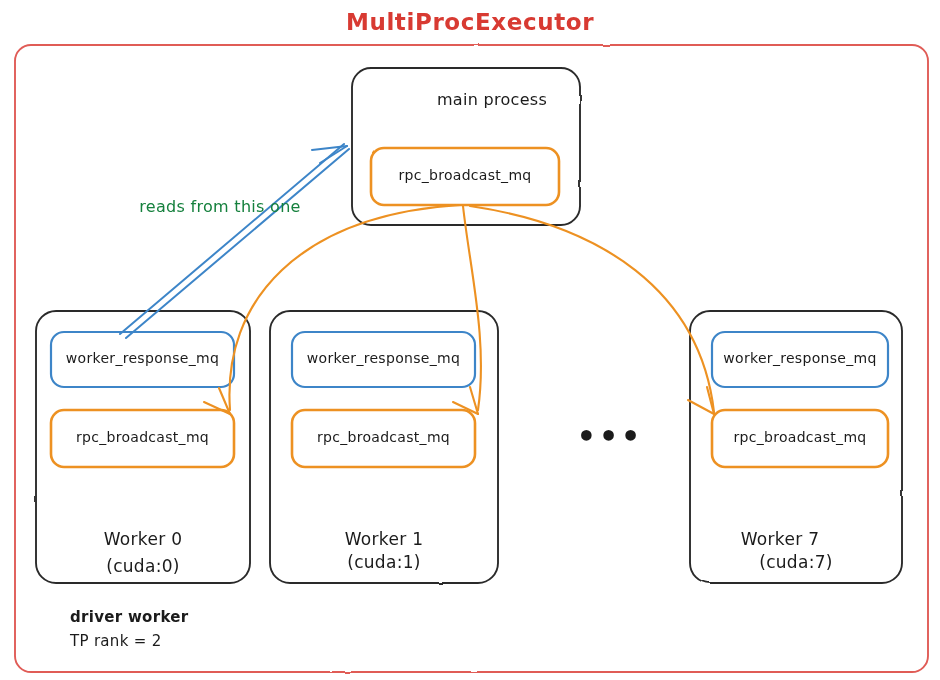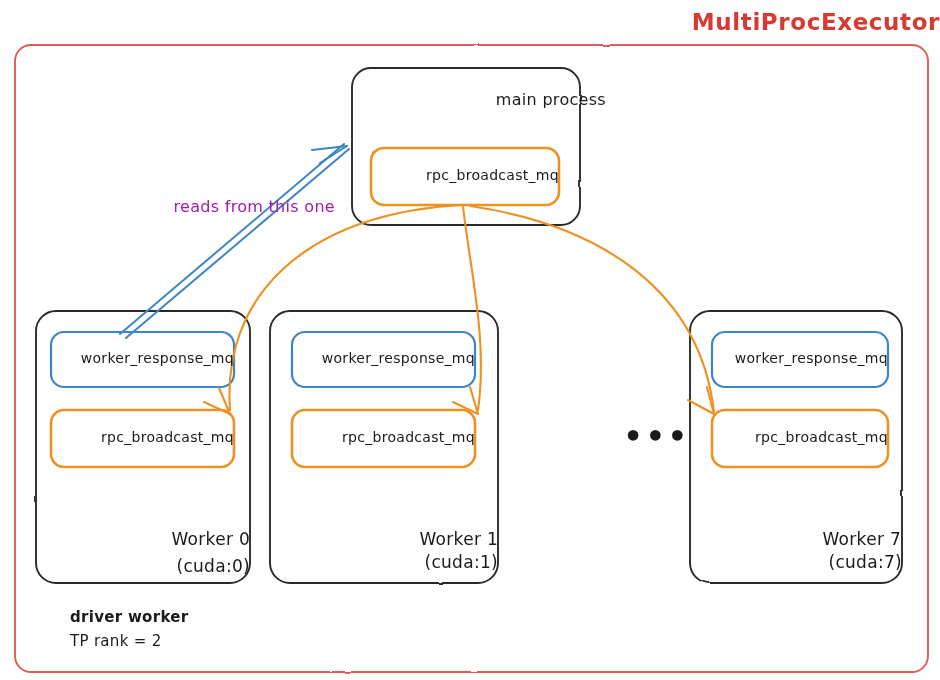--- a/index.html
+++ b/index.html
@@ -22,36 +22,36 @@
     left: 0;
     top: 0;
     width: 940px;
     height: 680px;
   }
   .lbl {
     position: absolute;
     font-family: "DejaVu Sans", sans-serif;
     color: #1b1b1b;
     white-space: pre;
-    text-align: right;
+    text-align: center;
     letter-spacing: 0.3px;
     line-height: 1.25;
     -webkit-font-smoothing: antialiased;
   }
   .title {
     color: #d83a32;
     font-size: 23px;
     font-weight: 700;
     letter-spacing: 0.6px;
   }
   .boxtitle { font-size: 16px; margin-left: 26px; }
   .mqlabel  { font-size: 14px; }
   .workerlabel { font-size: 17px; }
   .note-blue {
-    color: #a21caf;
+    color: #15803d;
     font-size: 16px;
   }
   .footnote { font-size: 15px; text-align: left; }
   .dots {
     font-size: 30px;
     letter-spacing: 3px;
     color: #1b1b1b;
     font-weight: 700;
   }
 </style>
@@ -151,19 +151,19 @@
 
   <div class="lbl mqlabel" style="left:292px;top:350px;width:183px;">worker_response_mq</div>
   <div class="lbl mqlabel" style="left:292px;top:429px;width:183px;">rpc_broadcast_mq</div>
   <div class="lbl workerlabel" style="left:270px;top:529px;width:228px;">Worker 1</div>
   <div class="lbl workerlabel" style="left:270px;top:552px;width:228px;">(cuda:1)</div>
 
   <div class="lbl dots" style="left:530px;top:418px;width:160px;">•••</div>
 
   <div class="lbl mqlabel" style="left:712px;top:350px;width:176px;">worker_response_mq</div>
   <div class="lbl mqlabel" style="left:712px;top:429px;width:176px;">rpc_broadcast_mq</div>
-  <div class="lbl workerlabel" style="left:690px;top:529px;width:180px;margin-left:31px;">Worker 7</div>
+  <div class="lbl workerlabel" style="left:690px;top:529px;width:180px;">Worker 7</div>
   <div class="lbl workerlabel" style="left:690px;top:552px;width:212px;">(cuda:7)</div>
 
   <div class="lbl footnote" style="left:70px;top:608px;width:300px;font-weight:bold;">driver worker</div>
   <div class="lbl footnote" style="left:70px;top:632px;width:300px;">TP rank = 2</div>
 
 </div>
 
 </body></html>

